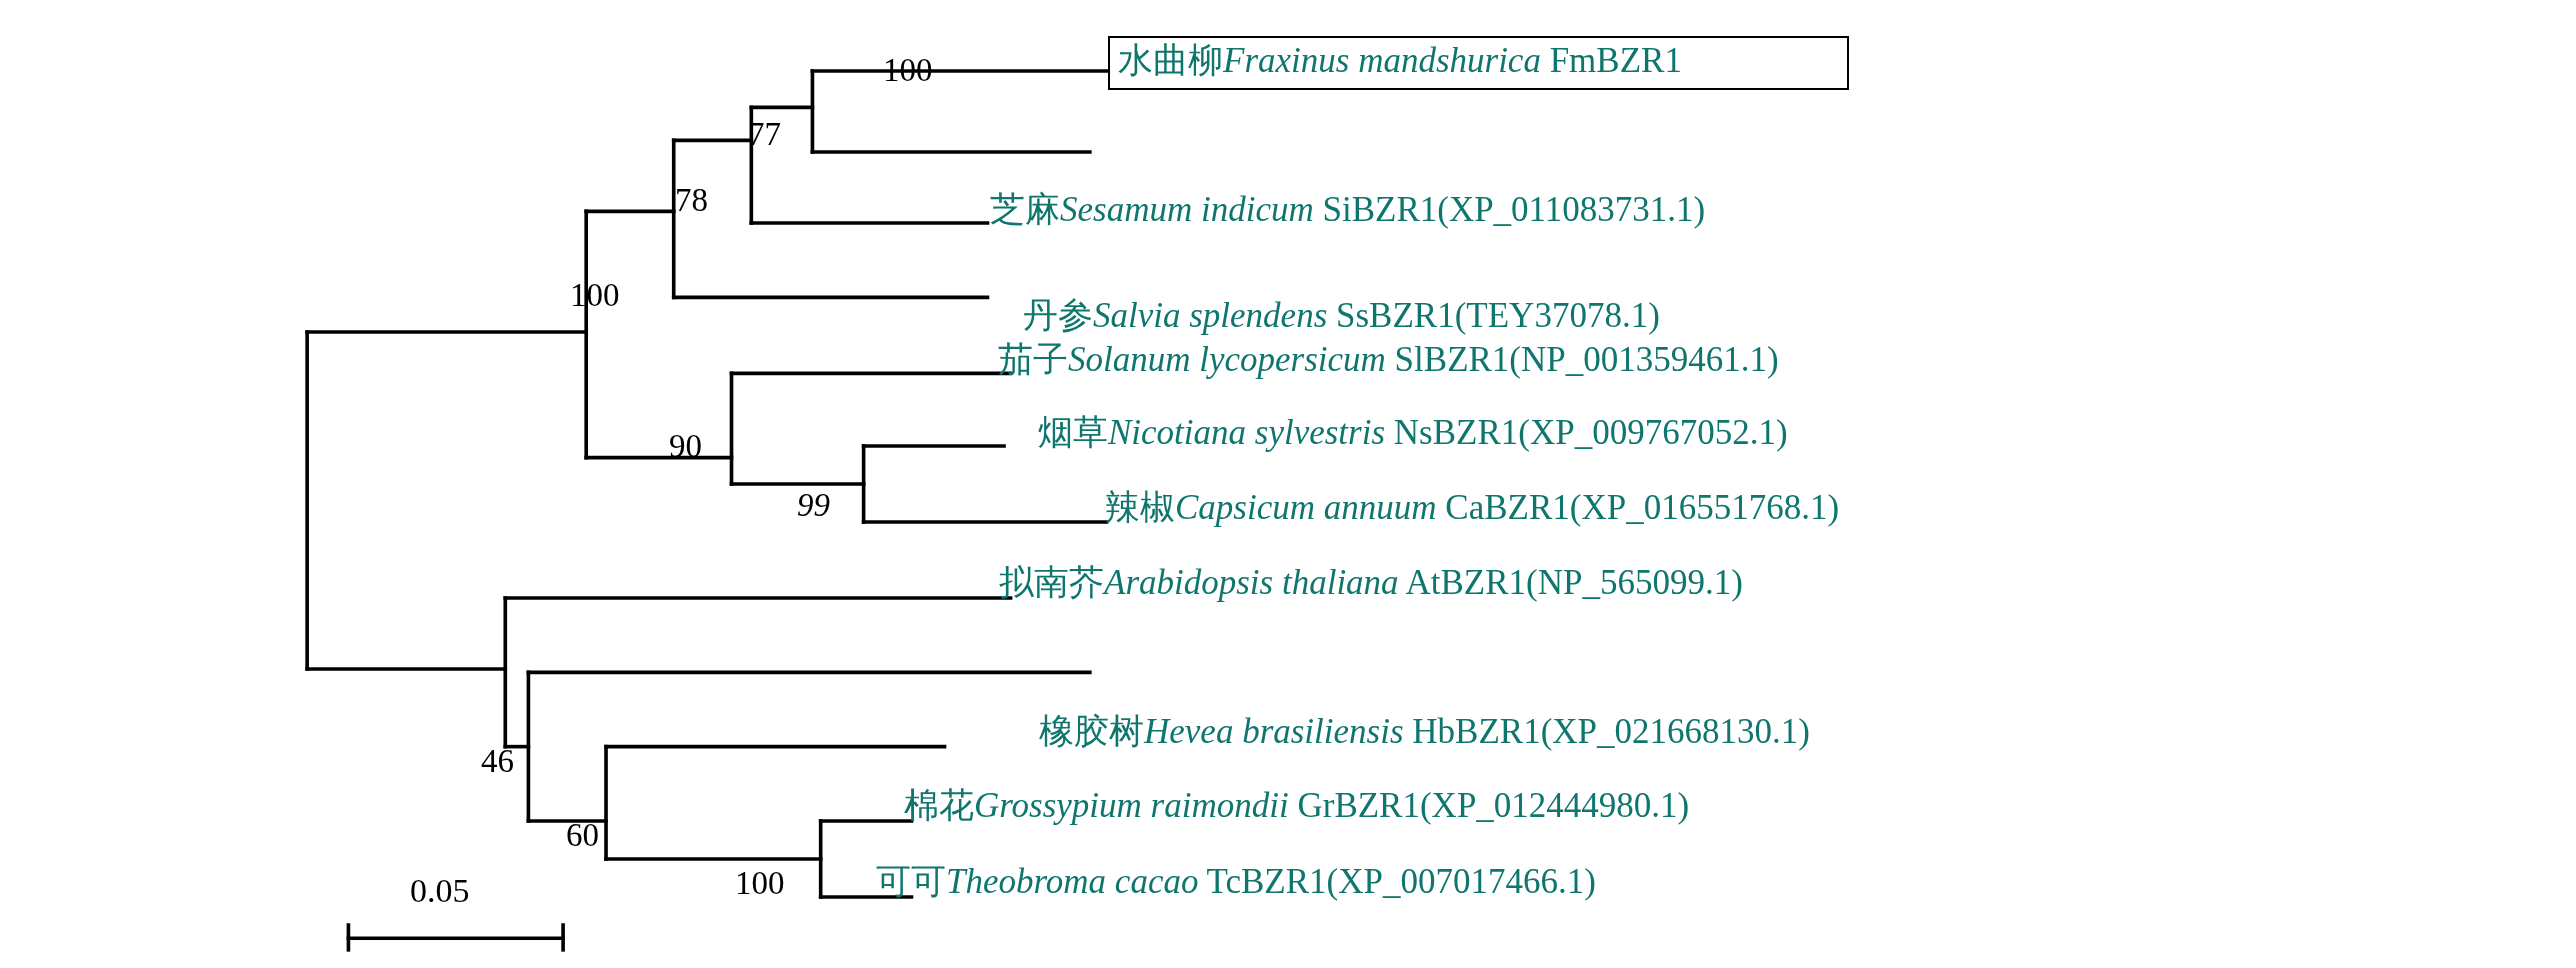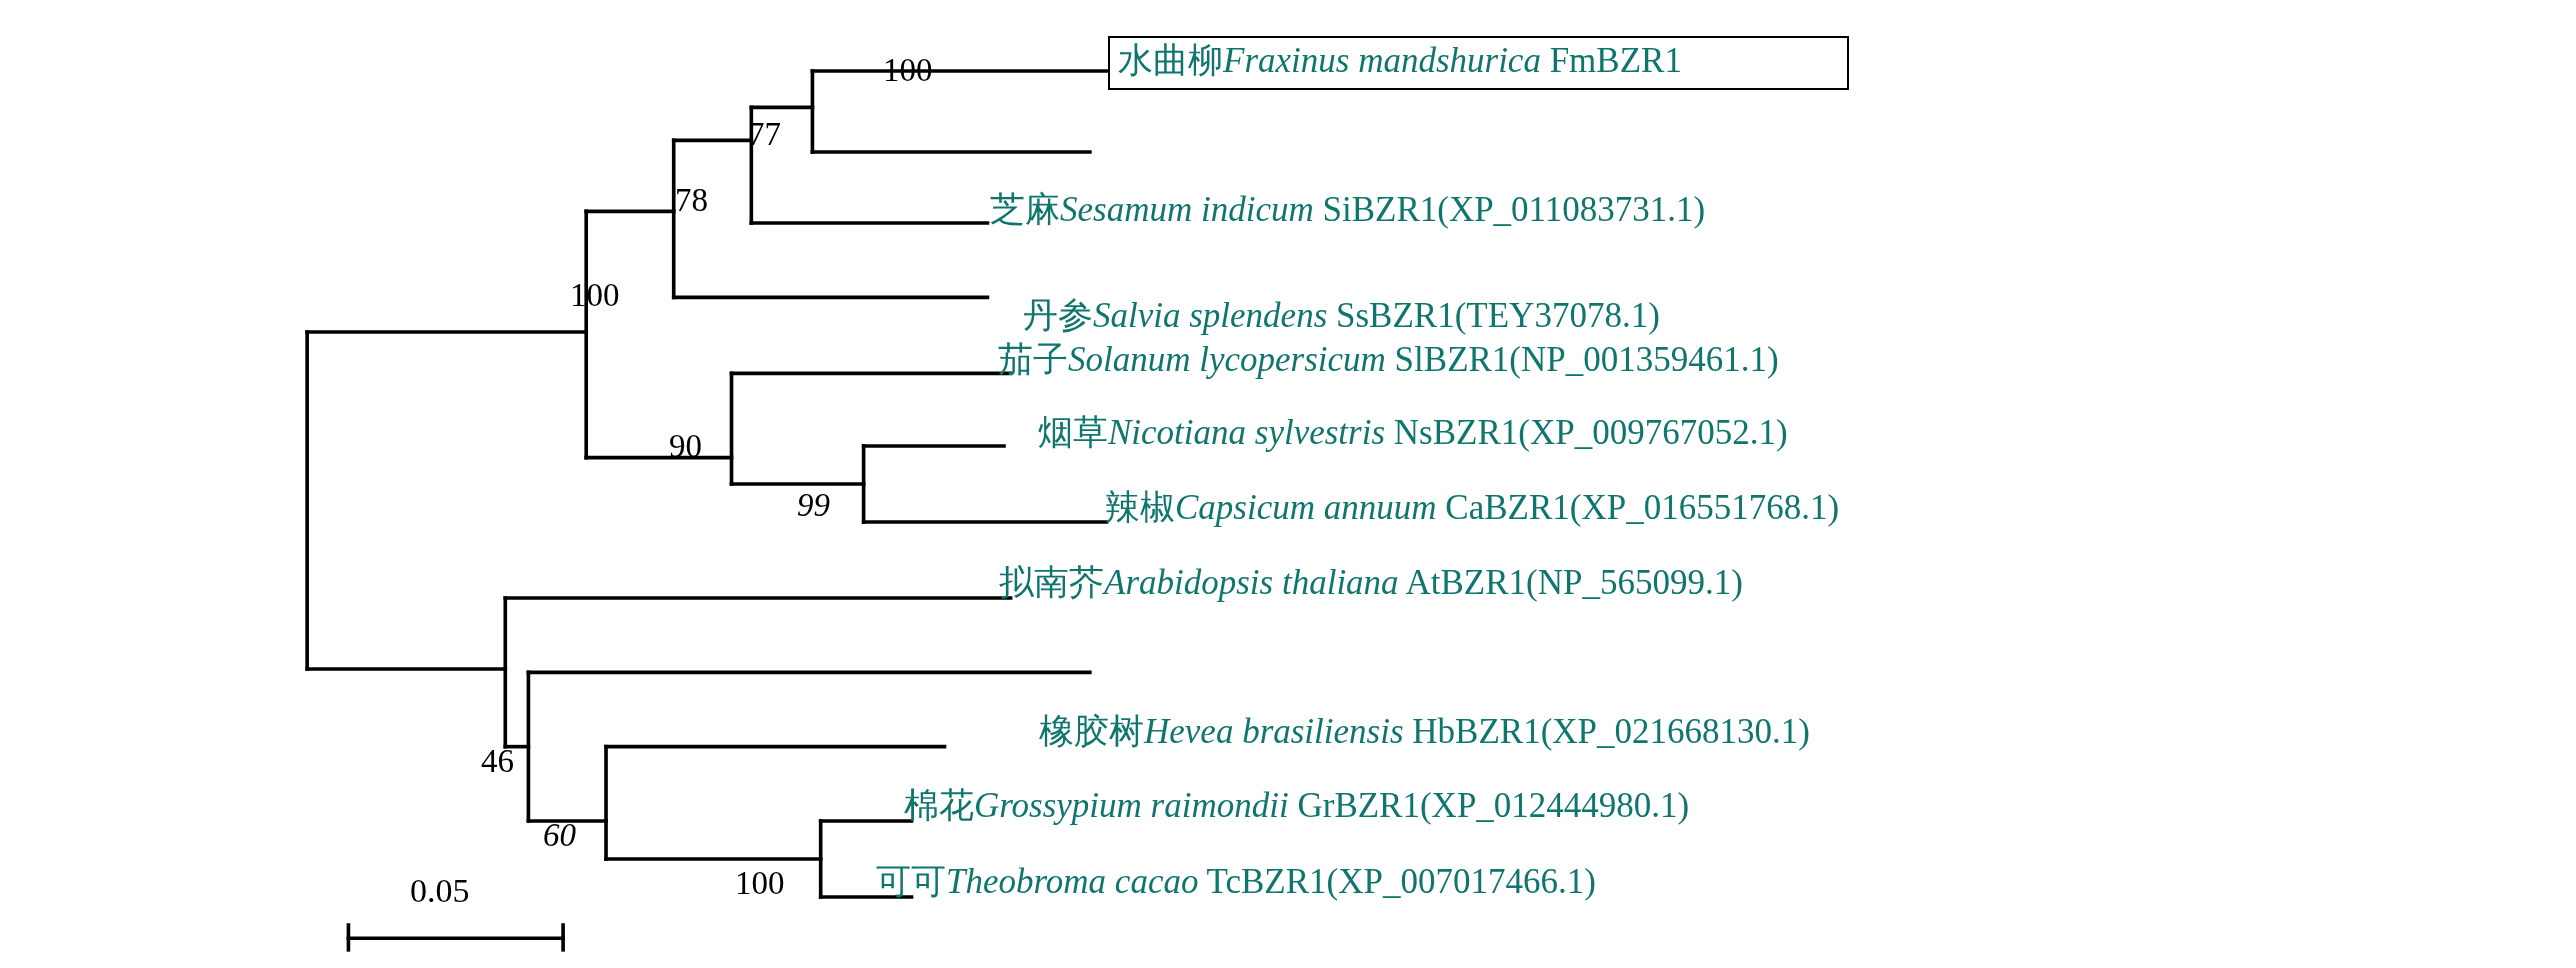--- a/index.html
+++ b/index.html
@@ -161,19 +161,19 @@
     <span>可可</span><span class="sp">Theobroma cacao</span><span> TcBZR1(XP_007017466.1)</span>
   </div>
 
   <div class="boot" style="left:883px; top:54px;">100</div>
   <div class="boot" style="left:748px; top:118px;font-family:Liberation Serif, serif;">77</div>
   <div class="boot" style="left:675px; top:184px;text-align:right;">78</div>
   <div class="boot" style="left:570px; top:279px;">100</div>
   <div class="boot" style="left:669px; top:430px;">90</div>
   <div class="boot" style="left:797px; top:489px;font-style:italic;">99</div>
   <div class="boot" style="left:481px; top:745px;">46</div>
-  <div class="boot" style="left:543px; top:819px;font-style:italic;">60</div>
+  <div class="boot" style="left:566px; top:819px;">60</div>
   <div class="boot" style="left:735px; top:867px;">100</div>
 
   <div class="scale-text" style="left:410px; top:874px;">0.05</div>
 
 </div>
 
 
 </body></html>

